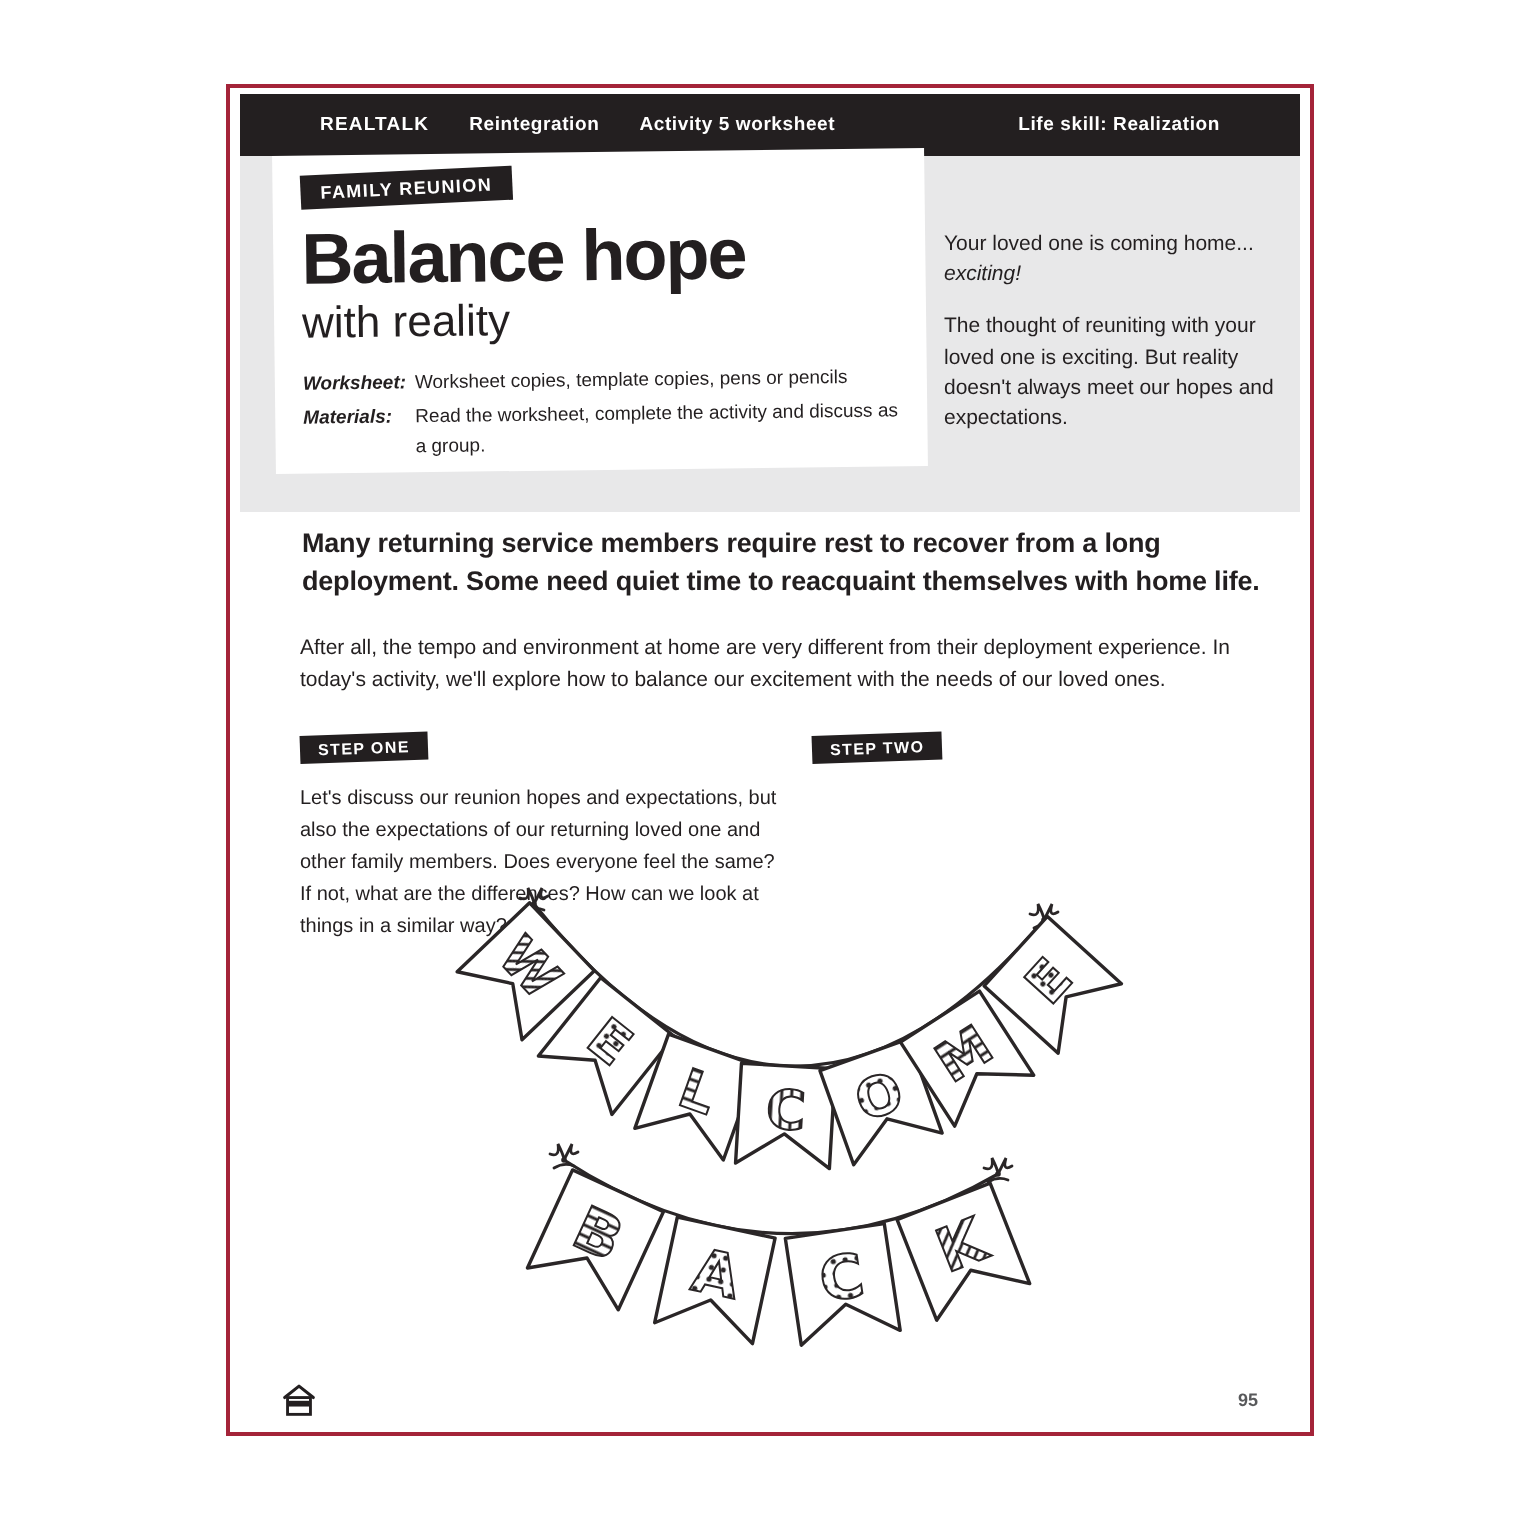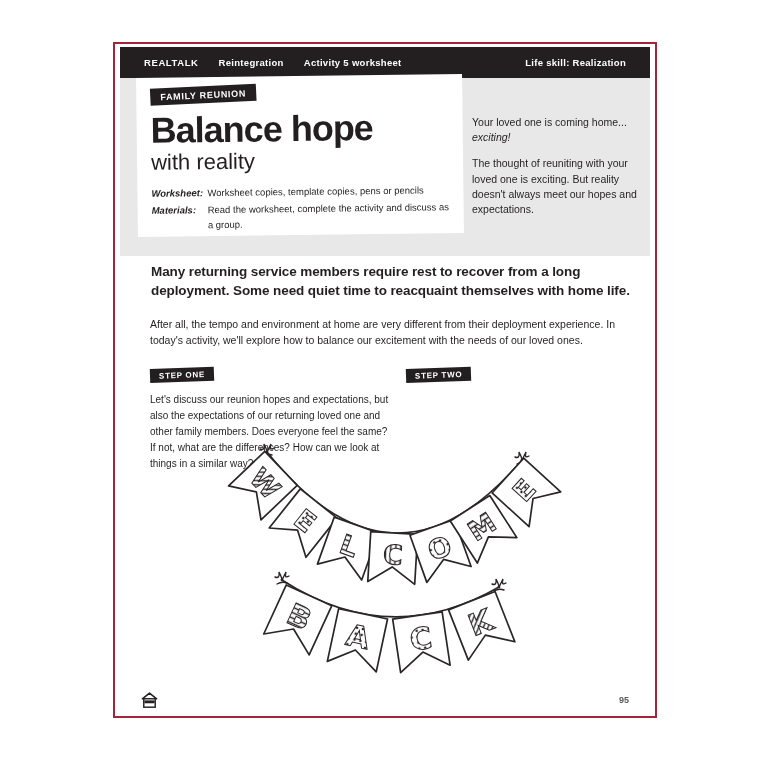--- a/index.html
+++ b/index.html
@@ -2,21 +2,21 @@
 <html><head>
 <meta charset="utf-8">
 <style>
   html,body{margin:0;padding:0;background:#fff;}
   .canvas{position:relative;width:768px;height:768px;background:#ffffff;overflow:hidden;
           font-family:"Liberation Sans",sans-serif;color:#231f20;}
   .frame{position:absolute;left:113px;top:42px;width:540px;height:672px;border:2px solid #a42439;background:#fff;}
 
   
   .topbar{position:absolute;left:5px;right:5px;top:3px;height:31px;background:#231f20;color:#fff;
-          display:flex;align-items:center;justify-content:space-between;padding:0 24px;box-sizing:border-box;}
+          display:flex;align-items:center;justify-content:space-between;padding:0 40px;box-sizing:border-box;}
   .topbar-left{display:flex;gap:20px;align-items:center;}
   .topbar span{font-size:9.5px;font-weight:700;letter-spacing:.3px;white-space:nowrap;}
   .topbar .brand{font-weight:800;letter-spacing:.6px;}
 
   
   .hero{position:absolute;left:5px;right:5px;top:34px;height:178px;background:#e8e8e9;}
   .hero-card{position:absolute;left:17px;top:-2px;width:326px;height:159px;background:#ffffff;
              padding:9px 14px;box-sizing:border-box;transform:rotate(-.7deg);}
   .badge{display:inline-block;background:#231f20;color:#fff;font-weight:700;font-size:8px;
          letter-spacing:.7px;padding:3px 9px 2px;transform:rotate(-2deg);transform-origin:left center;}

